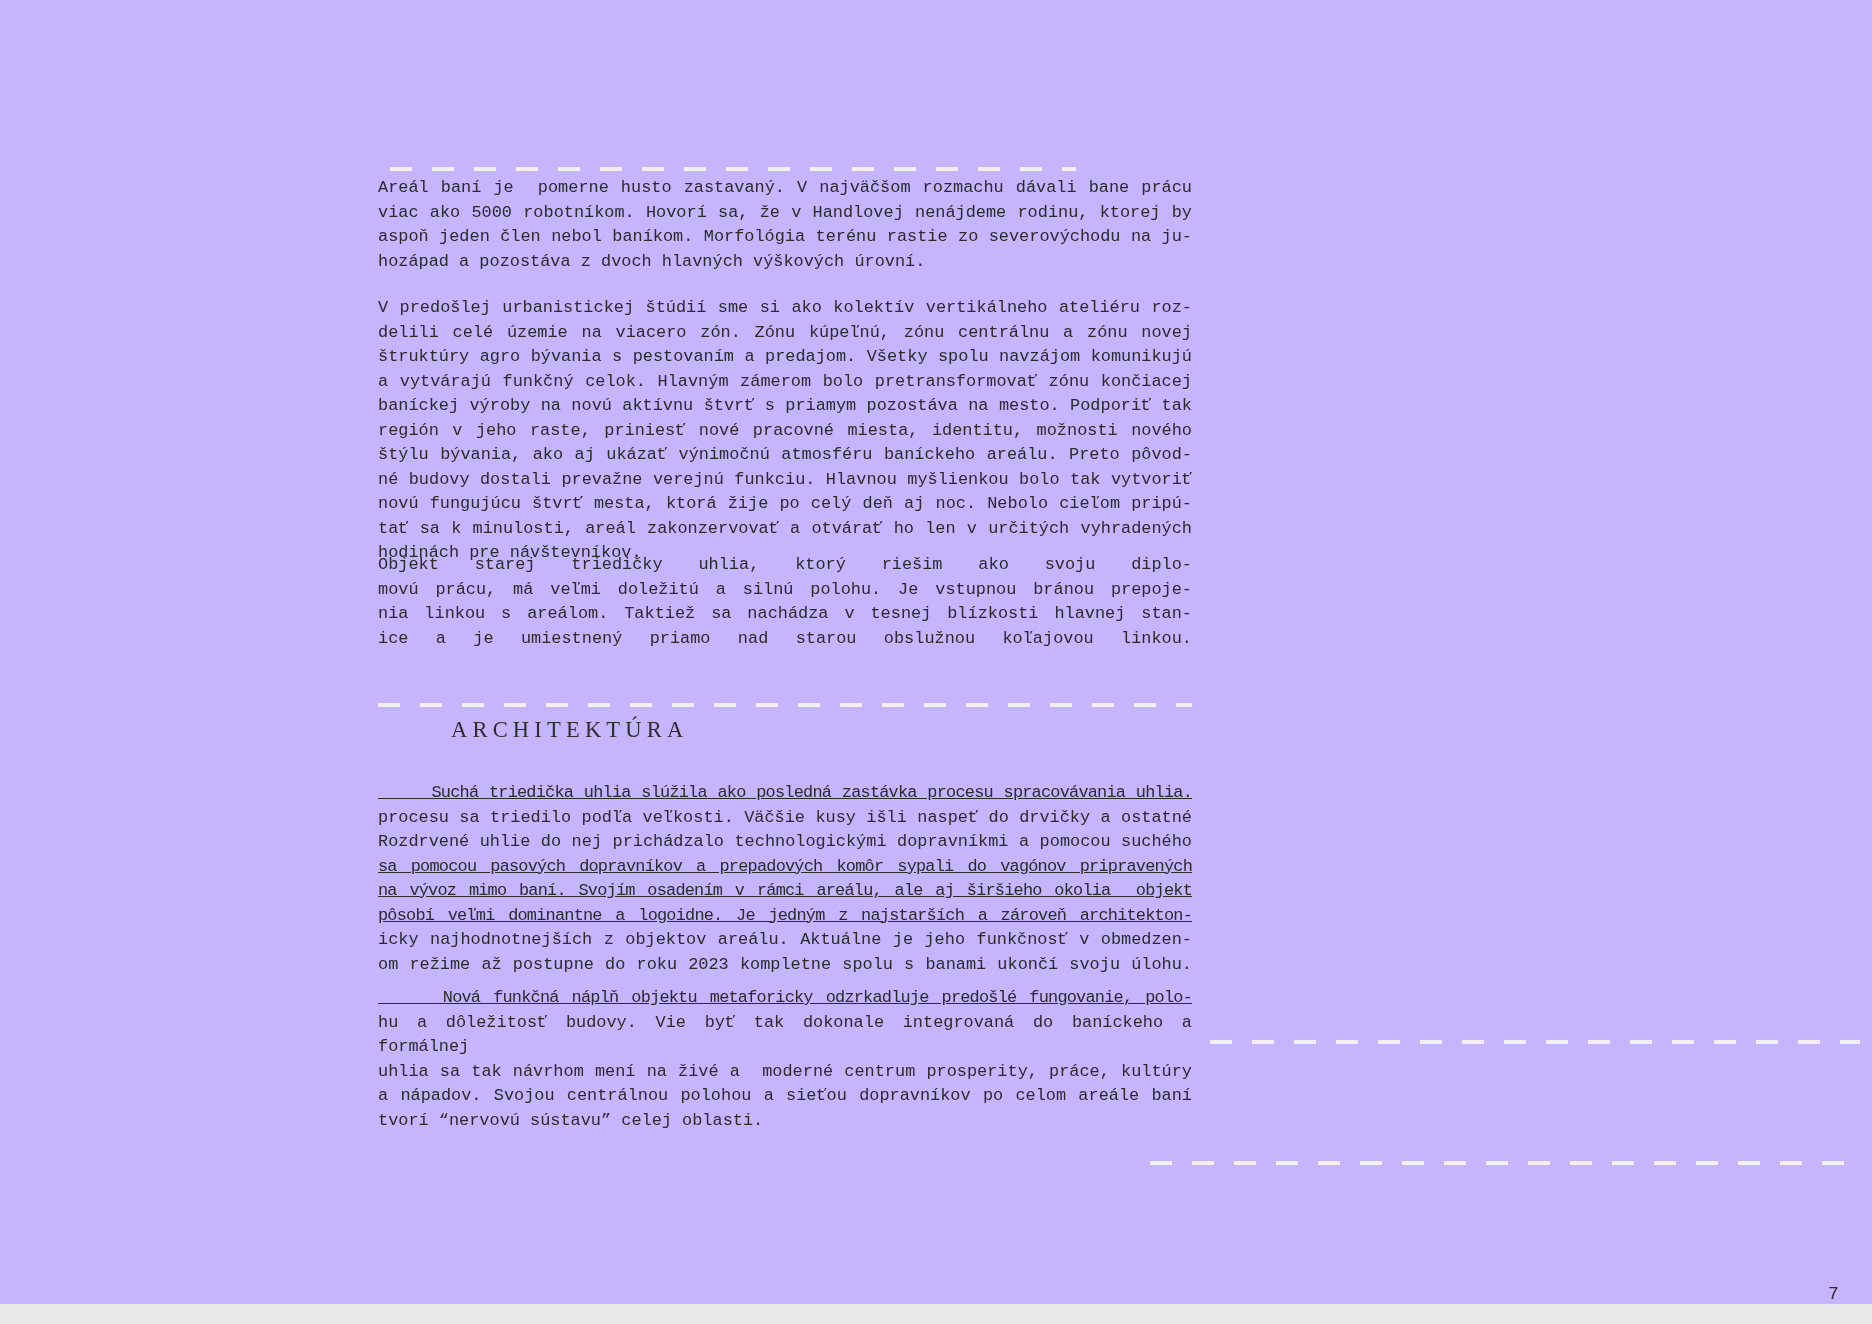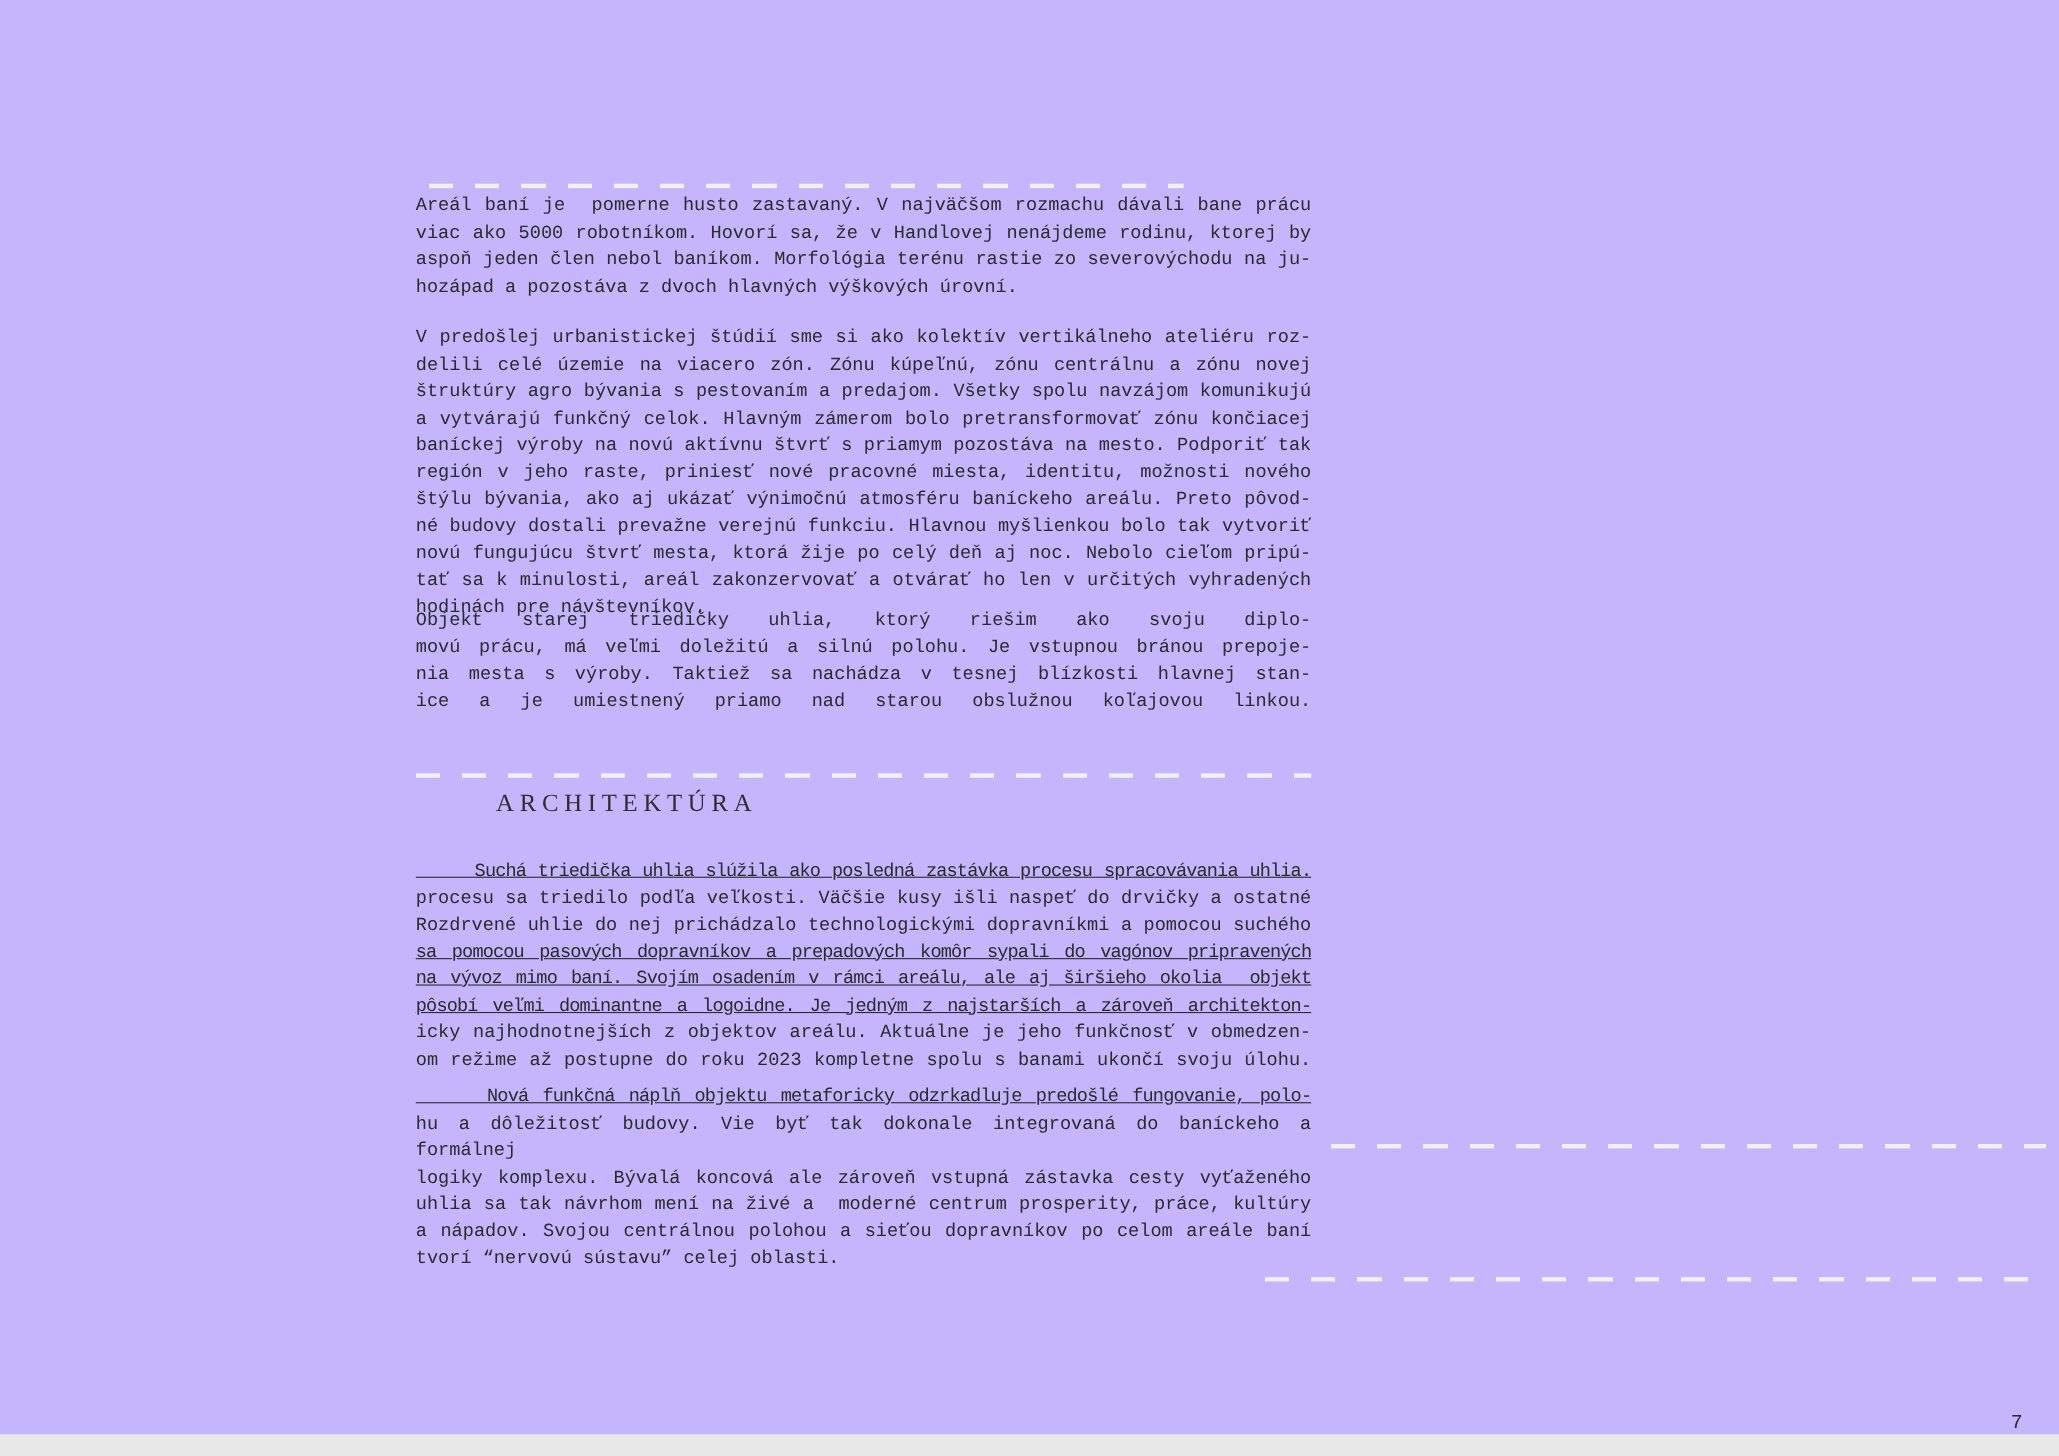--- a/index.html
+++ b/index.html
@@ -93,41 +93,40 @@
       <div class="line jl">štýlu bývania, ako aj ukázať výnimočnú atmosféru baníckeho areálu. Preto pôvod-</div>
       <div class="line jl">né budovy dostali prevažne verejnú funkciu. Hlavnou myšlienkou bolo tak vytvoriť</div>
       <div class="line jl">novú fungujúcu štvrť mesta, ktorá žije po celý deň aj noc. Nebolo cieľom pripú-</div>
       <div class="line jl">tať sa k minulosti, areál zakonzervovať a otvárať ho len v určitých vyhradených</div>
       <div class="line">hodinách pre návštevníkov.</div>
     </div>
 
   <div class="para" style="top:553px">
       <div class="line jl">Objekt starej triedičky uhlia, ktorý riešim ako svoju diplo-</div>
       <div class="line jl">movú prácu, má veľmi doležitú a silnú polohu. Je vstupnou bránou prepoje-</div>
-      <div class="line jl">nia mesta s výroby. Taktiež sa nachádza v tesnej blízkosti hlavnej stan-</div>
+      <div class="line jl">nia linkou s areálom. Taktiež sa nachádza v tesnej blízkosti hlavnej stan-</div>
       <div class="line jl">ice a je umiestnený priamo nad starou obslužnou koľajovou linkou.</div>
     </div>
 
   <div class="heading">ARCHITEKTÚRA</div>
 
   <div class="para" style="top:781px">
       <div class="line jl tight">&nbsp;&nbsp;&nbsp;&nbsp;&nbsp;Suchá triedička uhlia slúžila ako posledná zastávka procesu spracovávania uhlia.</div>
       <div class="line jl">procesu sa triedilo podľa veľkosti. Väčšie kusy išli naspeť do drvičky a ostatné</div>
       <div class="line jl">Rozdrvené uhlie do nej prichádzalo technologickými dopravníkmi a pomocou suchého</div>
       <div class="line jl tight">sa pomocou pasových dopravníkov a prepadových komôr sypali do vagónov pripravených</div>
       <div class="line jl tight">na vývoz mimo baní. Svojím osadením v rámci areálu, ale aj širšieho okolia &nbsp;objekt</div>
       <div class="line jl tight">pôsobí veľmi dominantne a logoidne. Je jedným z najstarších a zároveň architekton-</div>
       <div class="line jl">icky najhodnotnejších z objektov areálu. Aktuálne je jeho funkčnosť v obmedzen-</div>
       <div class="line jl">om režime až postupne do roku 2023 kompletne spolu s banami ukončí svoju úlohu.</div>
     </div>
 
   <div class="para" style="top:986px">
       <div class="line jl tight">&nbsp;&nbsp;&nbsp;&nbsp;&nbsp;Nová funkčná náplň objektu metaforicky odzrkadluje predošlé fungovanie, polo-</div>
       <div class="line jl">hu a dôležitosť budovy. Vie byť tak dokonale integrovaná do baníckeho a formálnej</div>
-      <div class="line jl">logiky komplexu. Bývalá koncová ale zároveň vstupná zástavka cesty vyťaženého</div>
       <div class="line jl">uhlia sa tak návrhom mení na živé a &nbsp;moderné centrum prosperity, práce, kultúry</div>
       <div class="line jl">a nápadov. Svojou centrálnou polohou a sieťou dopravníkov po celom areále baní</div>
       <div class="line">tvorí “nervovú sústavu” celej oblasti.</div>
     </div>
 
   <div class="page-number">7</div>
 
 </div>
 
 </body></html>

